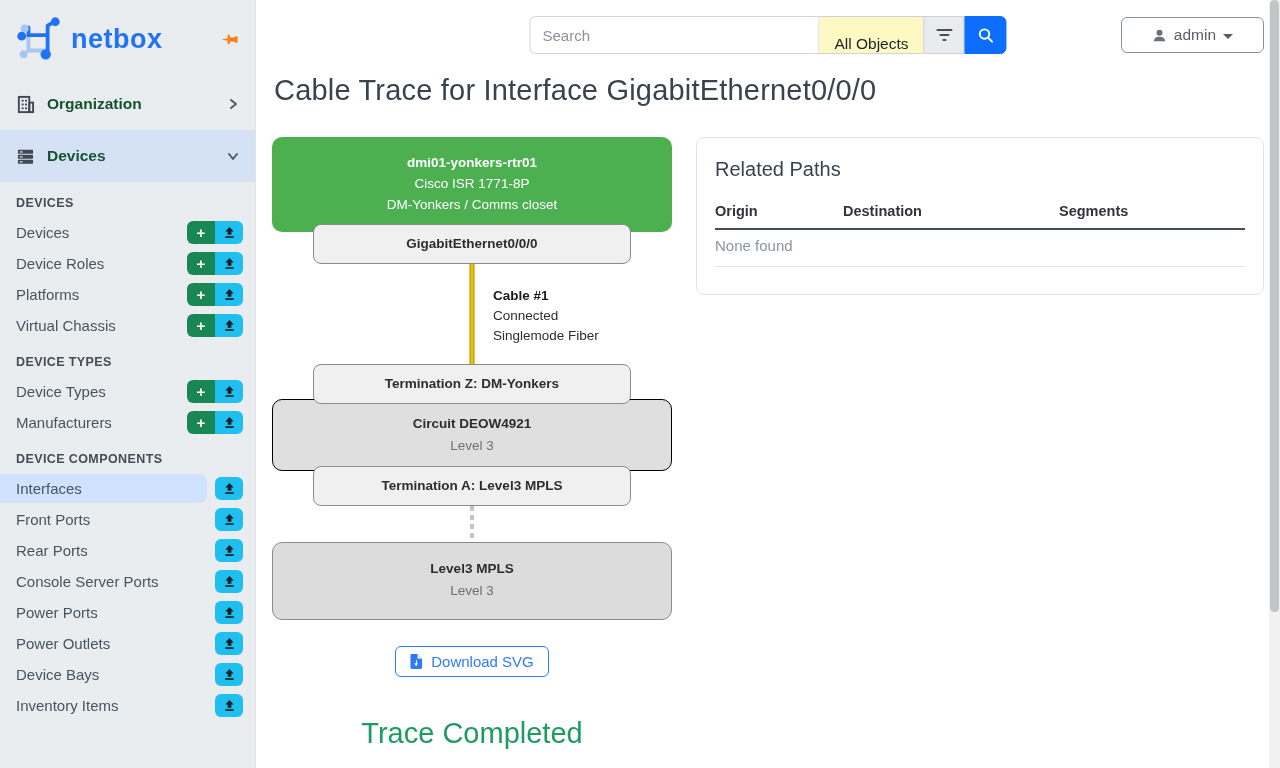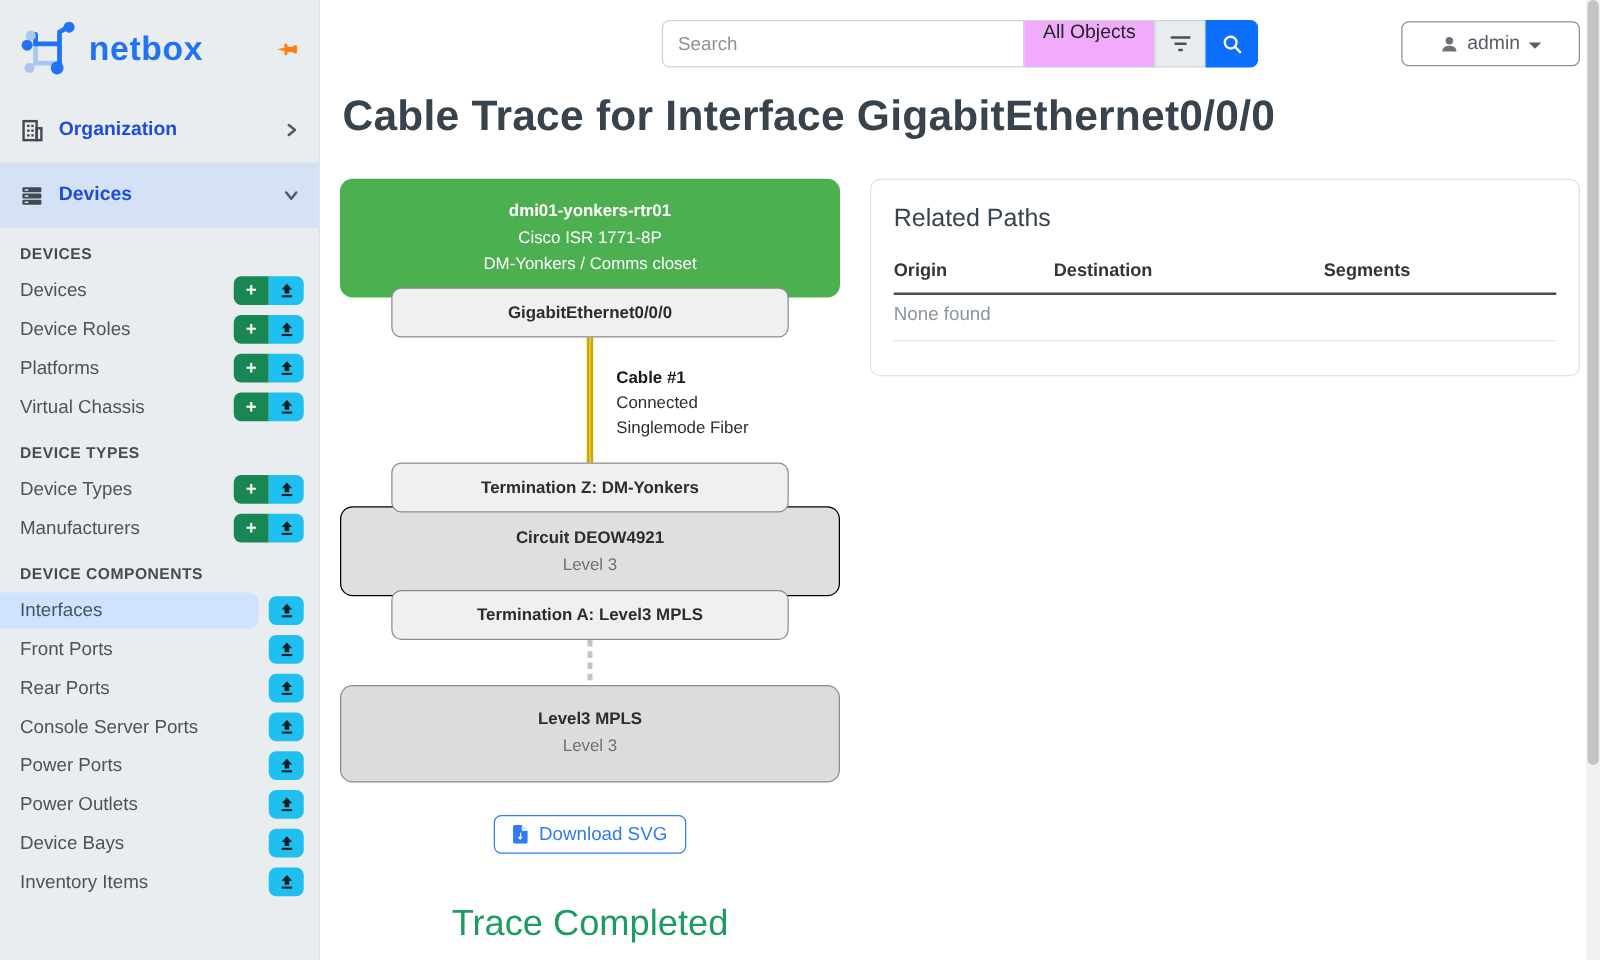--- a/index.html
+++ b/index.html
@@ -13,48 +13,48 @@
   body{font-family:"Liberation Sans","DejaVu Sans",sans-serif;background:#fff;display:flex;position:relative;color:#39434e;}
 
   
   .sidebar{width:256px;min-width:256px;height:768px;background:var(--sidebar-bg);border-right:1px solid #dfe3e6;overflow:hidden;}
   .logo-row{height:78px;display:flex;align-items:center;padding:0 16px;gap:9px;}
   .logo-mark{width:46px;height:46px;}
   .logo-text{font-size:27px;font-weight:bold;color:var(--brand-blue);letter-spacing:.5px;}
   .pin-btn{margin-left:auto;background:none;border:none;cursor:pointer;display:flex;align-items:center;}
   .nav-group{height:52px;display:flex;align-items:center;padding:0 16px;gap:12px;cursor:pointer;}
   .nav-group.active{background:var(--group-active-blue);}
-  .nav-group .glabel{font-size:15.5px;font-weight:bold;color:#1d4ed8;}
+  .nav-group .glabel{font-size:15.5px;font-weight:bold;color:#14532d;}
   .chev{margin-left:auto;width:12px;height:12px;}
   .chev svg{display:block;}
   .sec-header{padding:14px 16px 7px;font-size:12.5px;font-weight:bold;color:#454c54;letter-spacing:.4px;}
   .sb-item{position:relative;height:31px;display:flex;align-items:center;padding-left:16px;cursor:pointer;}
   .sb-item .ilabel{font-size:15px;color:#4a545e;position:relative;z-index:2;}
   .sb-item .pill{position:absolute;left:0;top:1px;height:29px;width:207px;background:var(--active-blue);border-radius:0 8px 8px 0;z-index:1;}
   .sb-btns{position:absolute;right:12px;top:4px;display:flex;z-index:2;}
   .btn-add,.btn-import{width:28px;height:23px;border:none;display:flex;align-items:center;justify-content:center;cursor:pointer;}
   .btn-add{background:var(--success-green);border-radius:6px 0 0 6px;color:#fff;font-size:15px;font-weight:bold;line-height:1;}
   .btn-import{background:var(--info-cyan);border-radius:0 6px 6px 0;}
   .btn-import.solo{border-radius:6px;}
 
   
   .main{flex:1;height:768px;position:relative;background:#fff;}
   .topbar{height:70px;position:relative;}
   .search-group{position:absolute;left:50%;transform:translateX(-50%);top:16px;height:38px;display:flex;}
   .search-input{width:290px;height:38px;border:1px solid #d0d4d9;border-radius:6px 0 0 6px;padding:0 12px;font-size:15px;font-family:inherit;color:#212529;outline:none;}
   .search-input::placeholder{color:#8a9299;}
-  .scope-box{display:flex;align-items:flex-start;padding:0 15px;background:#f0abfc;border:1px solid #d0d4d9;border-left:none;font-size:15.5px;color:#212529;cursor:pointer;}
+  .scope-box{display:flex;align-items:flex-end;padding:0 15px;background:#fef9c3;border:1px solid #d0d4d9;border-left:none;font-size:15.5px;color:#212529;cursor:pointer;}
   .filter-btn{width:41px;background:#e9ecef;border:1px solid #d0d4d9;border-left:1px solid #d0d4d9;margin-left:-1px;display:flex;flex-direction:column;align-items:center;justify-content:center;gap:3px;cursor:pointer;}
   .filter-btn i{display:block;height:2px;background:#495057;border-radius:1px;}
   .filter-btn i:nth-child(1){width:16px;} .filter-btn i:nth-child(2){width:10px;} .filter-btn i:nth-child(3){width:4px;}
   .search-btn{width:42px;background:var(--primary-blue);border:1px solid var(--primary-blue);border-radius:0 6px 6px 0;display:flex;align-items:center;justify-content:center;cursor:pointer;}
   .user-btn{position:absolute;right:16px;top:17px;height:36px;display:flex;align-items:center;gap:7px;padding:0 30px;background:#fff;border:1px solid #8a9299;border-radius:6px;color:#565e64;font-size:15.5px;cursor:pointer;}
   .caret-down{width:0;height:0;border-left:5px solid transparent;border-right:5px solid transparent;border-top:5px solid #565e64;margin-top:2px;}
 
-  .page-title{font-size:34px;font-weight:700;color:#39434e;padding:4px 16px 0 18px;letter-spacing:.2px;}
+  .page-title{font-size:29px;font-weight:400;color:#39434e;padding:4px 16px 0 18px;letter-spacing:.2px;}
 
   .content-row{display:flex;gap:24px;padding:30px 16px 0 16px;align-items:flex-start;}
 
   
   .trace-col{width:400px;min-width:400px;}
   .node{border-radius:10px;text-align:center;}
   .device-box{width:400px;height:95px;background:var(--device-green);color:#fff;padding-top:18px;position:relative;z-index:1;}
   .device-box .t1{font-size:13.5px;font-weight:bold;margin-bottom:6px;}
   .device-box .t2,.device-box .t3{font-size:13.5px;margin-bottom:6px;}
   .mid-box{width:318px;height:40px;margin:0 auto;background:#f0f0f0;border:1px solid #8c8c8c;border-radius:8px;line-height:38px;text-align:center;font-size:13.5px;font-weight:bold;color:#2d2d2d;position:relative;z-index:3;}

